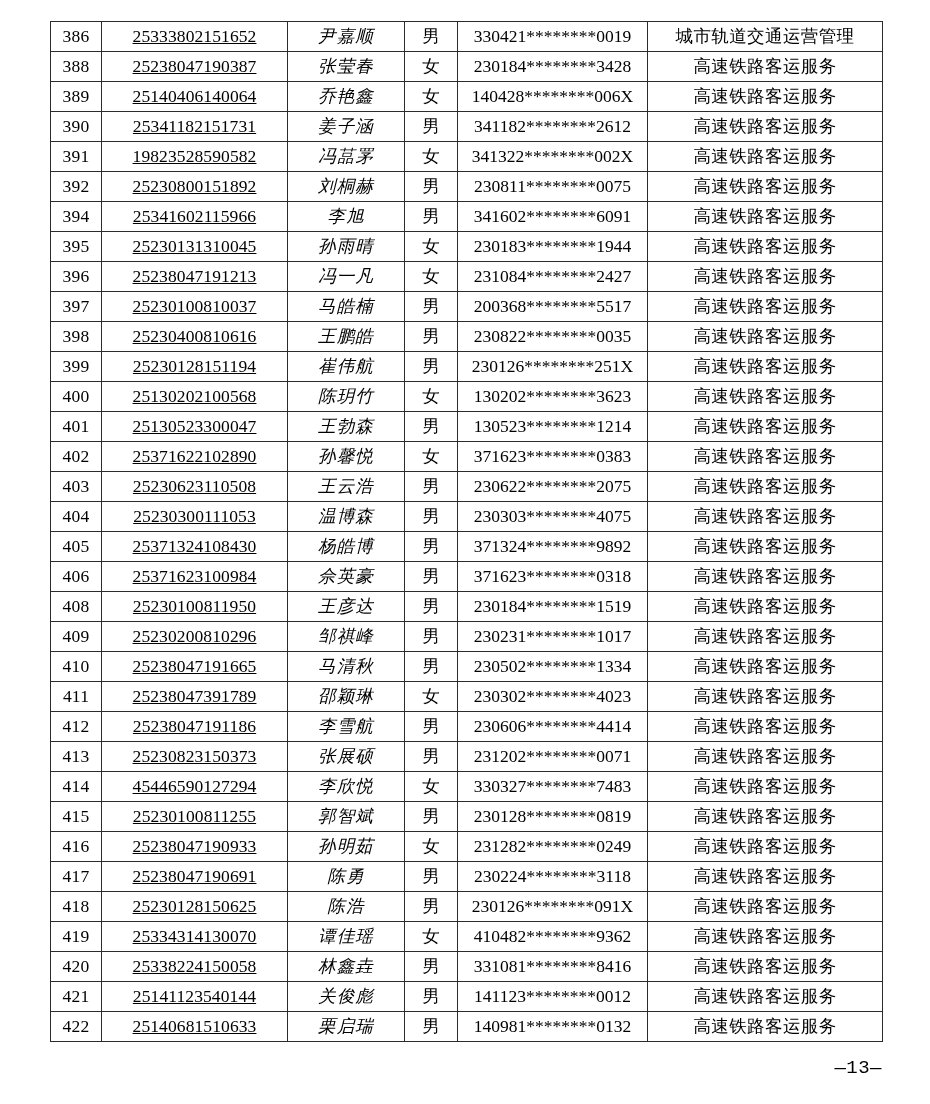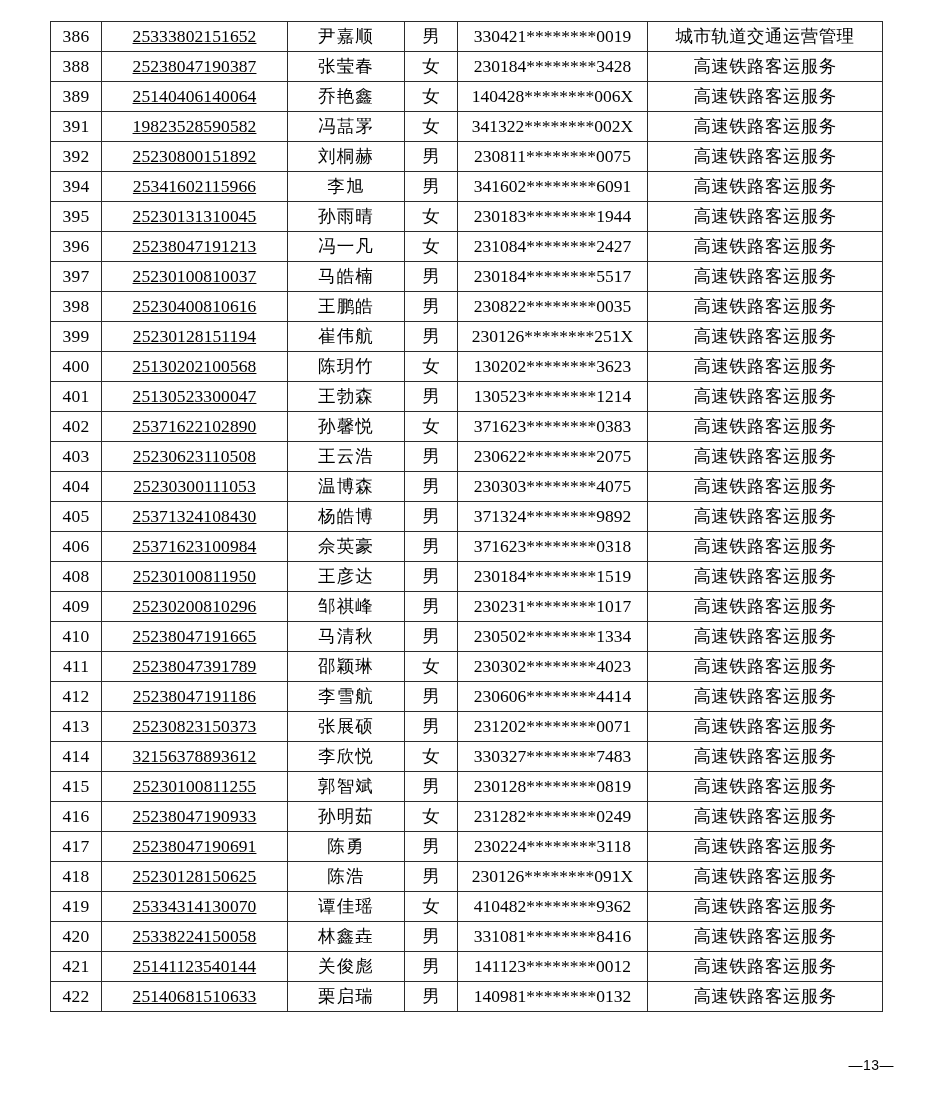--- a/index.html
+++ b/index.html
@@ -45,34 +45,34 @@
   }
   col.c-seq   { width: 51px; }
   col.c-exam  { width: 186px; }
   col.c-name  { width: 117px; }
   col.c-sex   { width: 53px; }
   col.c-id    { width: 190px; }
   col.c-major { width: 235px; }
 
   td.seq   { font-size: 17.5px; letter-spacing: 0.2px; }
   td.exam  { font-size: 17.5px; letter-spacing: 0.1px; text-decoration: underline; }
-  td.name  { font-size: 18px; letter-spacing: 1.2px; }
+  td.name  { font-size: 18px; letter-spacing: 1.2px; font-style: italic; }
   td.sex   { font-size: 18px; }
   td.idno  { font-size: 17px; letter-spacing: 0px; }
   td.major { font-size: 18px; letter-spacing: 0.4px; }
 
   .footer {
     position: absolute;
-    left: 12px;
+    left: 0;
     top: 1057px;
     width: 882px;
     text-align: right;
-    font-size: 14px;
+    font-size: 19px;
     letter-spacing: 0.5px;
-    font-family: Liberation Sans, sans-serif;
+    font-family: Liberation Mono, monospace;
   }
 </style>
 </head>
 <body>
 
 <div class="page">
 
   <table class="roster">
     <colgroup>
       <col class="c-seq">
@@ -101,20 +101,28 @@
         </tr>
         <tr>
           <td class="seq">389</td>
           <td class="exam">25140406140064</td>
           <td class="name">乔艳鑫</td>
           <td class="sex">女</td>
           <td class="idno">140428********006X</td>
           <td class="major">高速铁路客运服务</td>
         </tr>
         <tr>
+          <td class="seq">390</td>
+          <td class="exam">25341182151731</td>
+          <td class="name">姜子涵</td>
+          <td class="sex">男</td>
+          <td class="idno">341182********2612</td>
+          <td class="major">高速铁路客运服务</td>
+        </tr>
+        <tr>
           <td class="seq">391</td>
           <td class="exam">19823528590582</td>
           <td class="name">冯䓵罞</td>
           <td class="sex">女</td>
           <td class="idno">341322********002X</td>
           <td class="major">高速铁路客运服务</td>
         </tr>
         <tr>
           <td class="seq">392</td>
           <td class="exam">25230800151892</td>
@@ -145,21 +153,21 @@
           <td class="name">冯一凡</td>
           <td class="sex">女</td>
           <td class="idno">231084********2427</td>
           <td class="major">高速铁路客运服务</td>
         </tr>
         <tr>
           <td class="seq">397</td>
           <td class="exam">25230100810037</td>
           <td class="name">马皓楠</td>
           <td class="sex">男</td>
-          <td class="idno">230184********5517</td>
+          <td class="idno">200368********5517</td>
           <td class="major">高速铁路客运服务</td>
         </tr>
         <tr>
           <td class="seq">398</td>
           <td class="exam">25230400810616</td>
           <td class="name">王鹏皓</td>
           <td class="sex">男</td>
           <td class="idno">230822********0035</td>
           <td class="major">高速铁路客运服务</td>
         </tr>
@@ -270,21 +278,21 @@
         <tr>
           <td class="seq">413</td>
           <td class="exam">25230823150373</td>
           <td class="name">张展硕</td>
           <td class="sex">男</td>
           <td class="idno">231202********0071</td>
           <td class="major">高速铁路客运服务</td>
         </tr>
         <tr>
           <td class="seq">414</td>
-          <td class="exam">32156378893612</td>
+          <td class="exam">45446590127294</td>
           <td class="name">李欣悦</td>
           <td class="sex">女</td>
           <td class="idno">330327********7483</td>
           <td class="major">高速铁路客运服务</td>
         </tr>
         <tr>
           <td class="seq">415</td>
           <td class="exam">25230100811255</td>
           <td class="name">郭智斌</td>
           <td class="sex">男</td>

